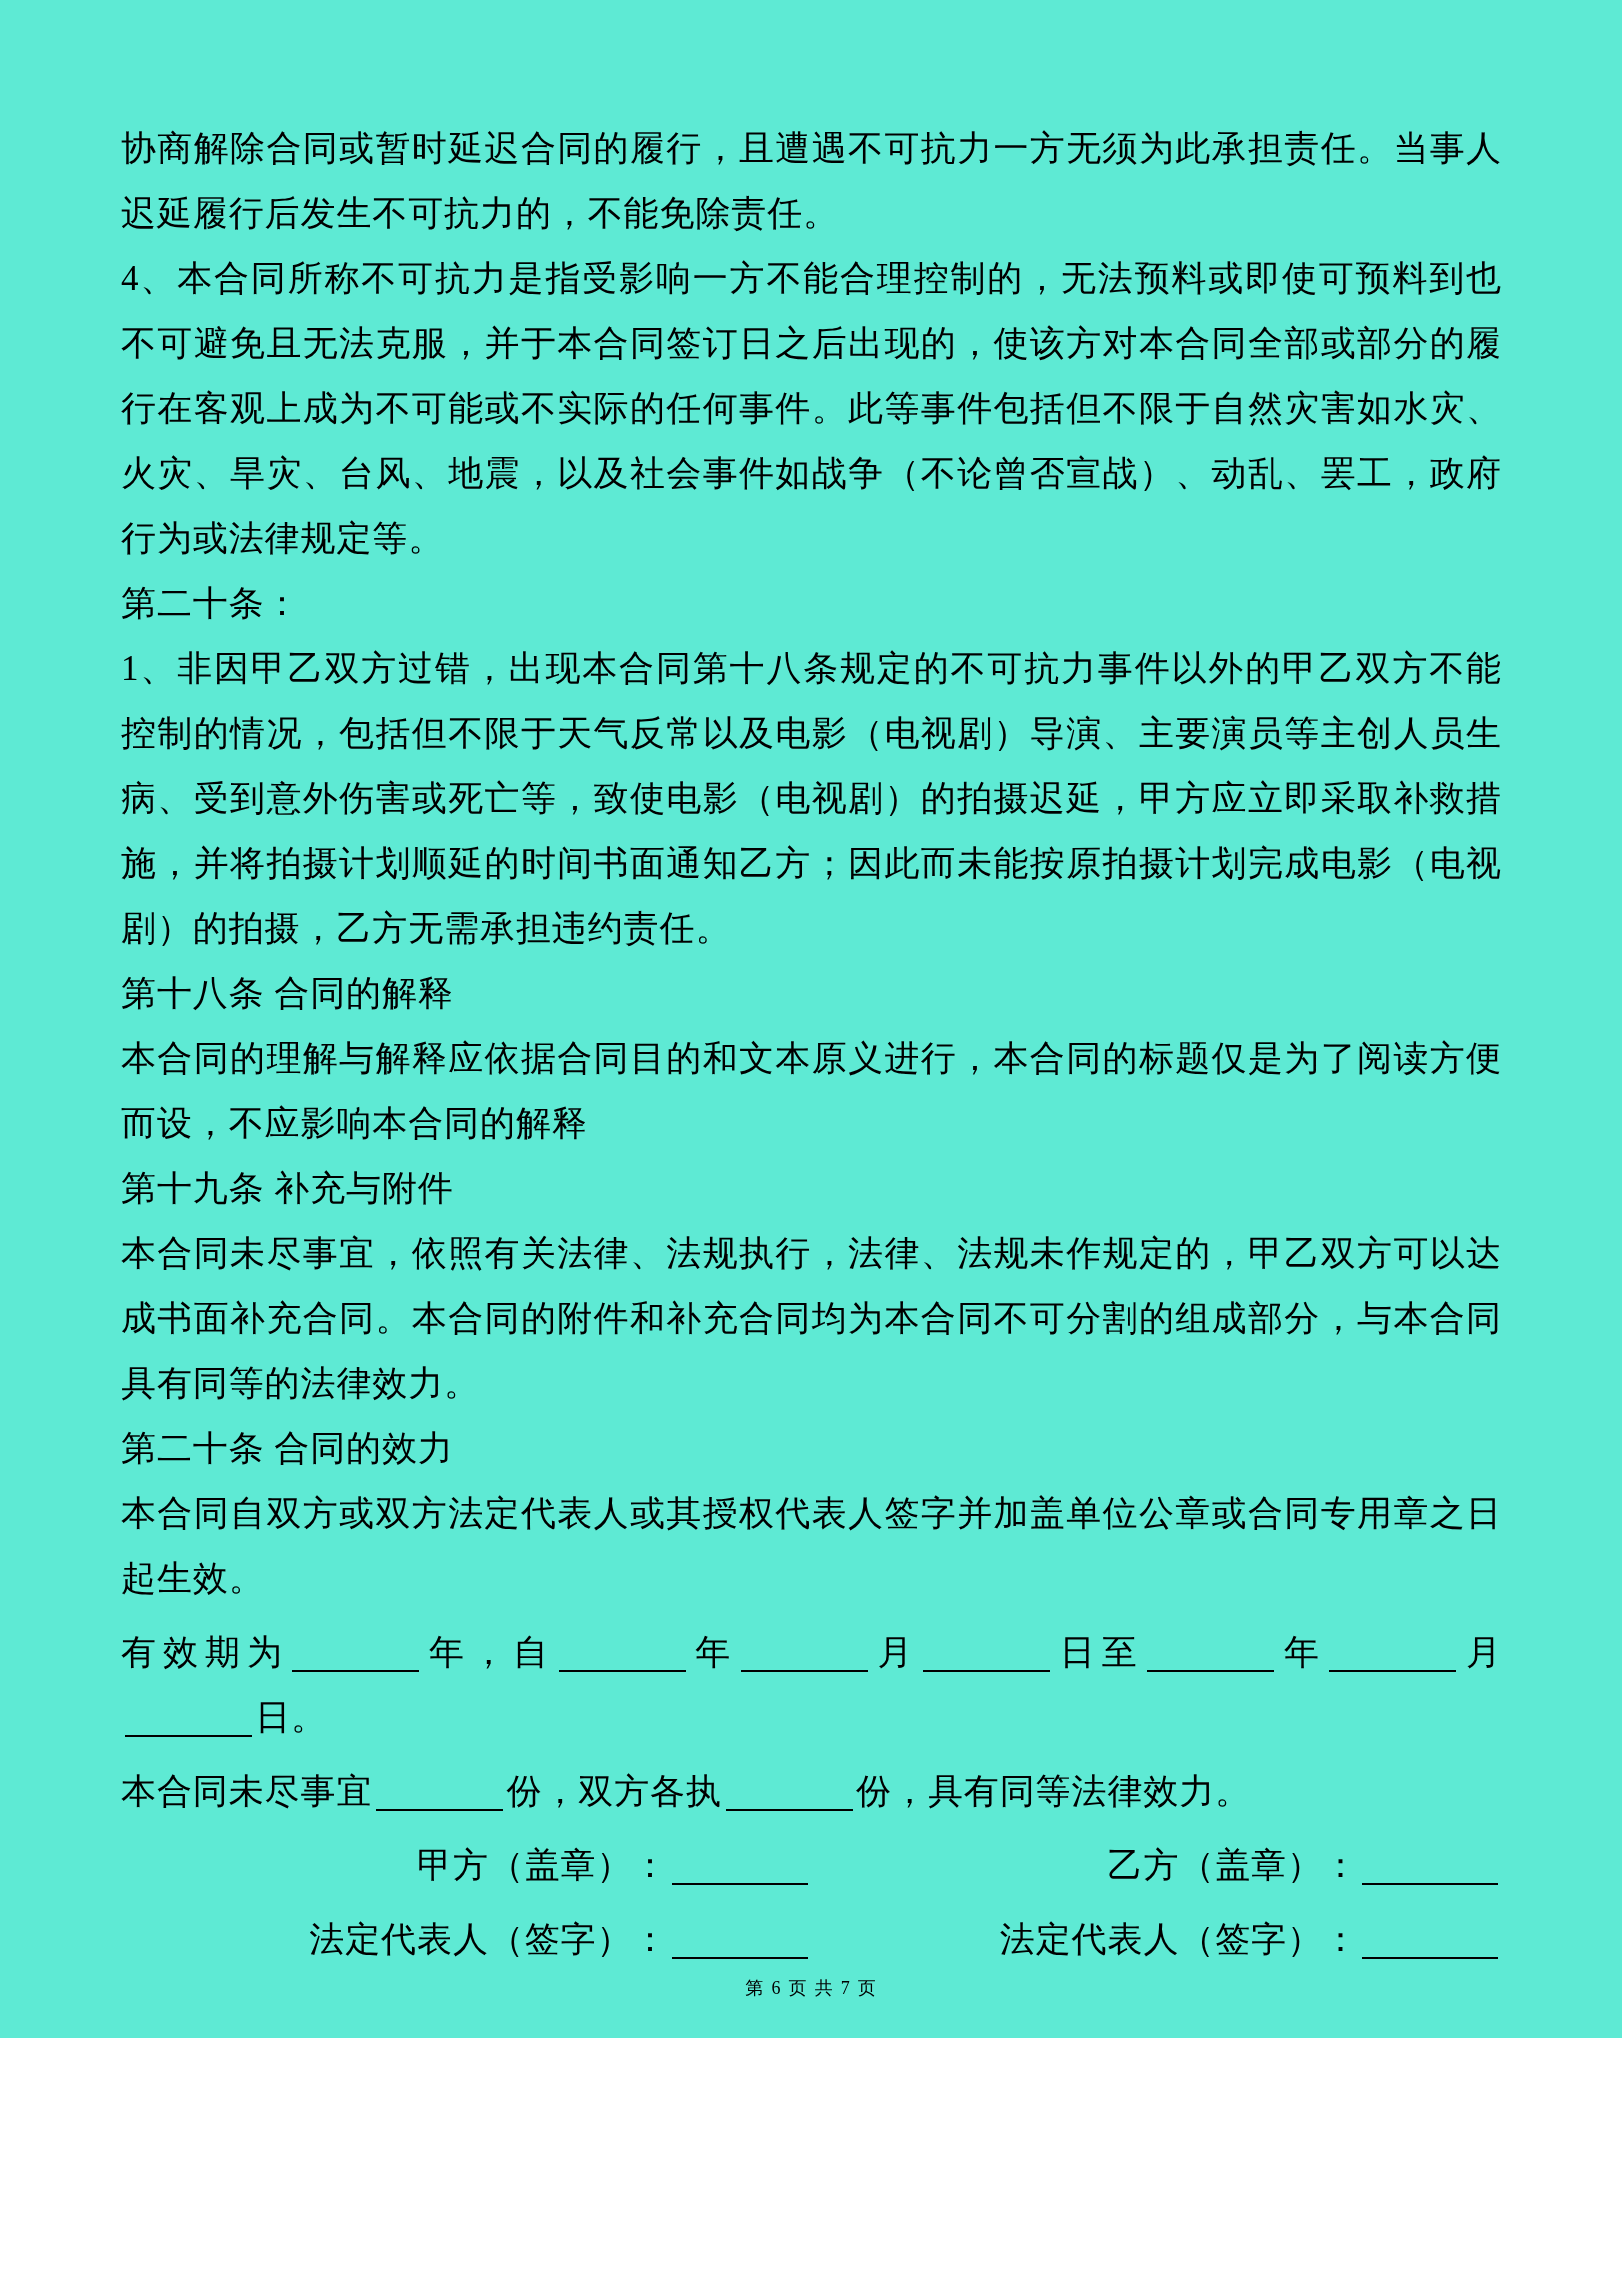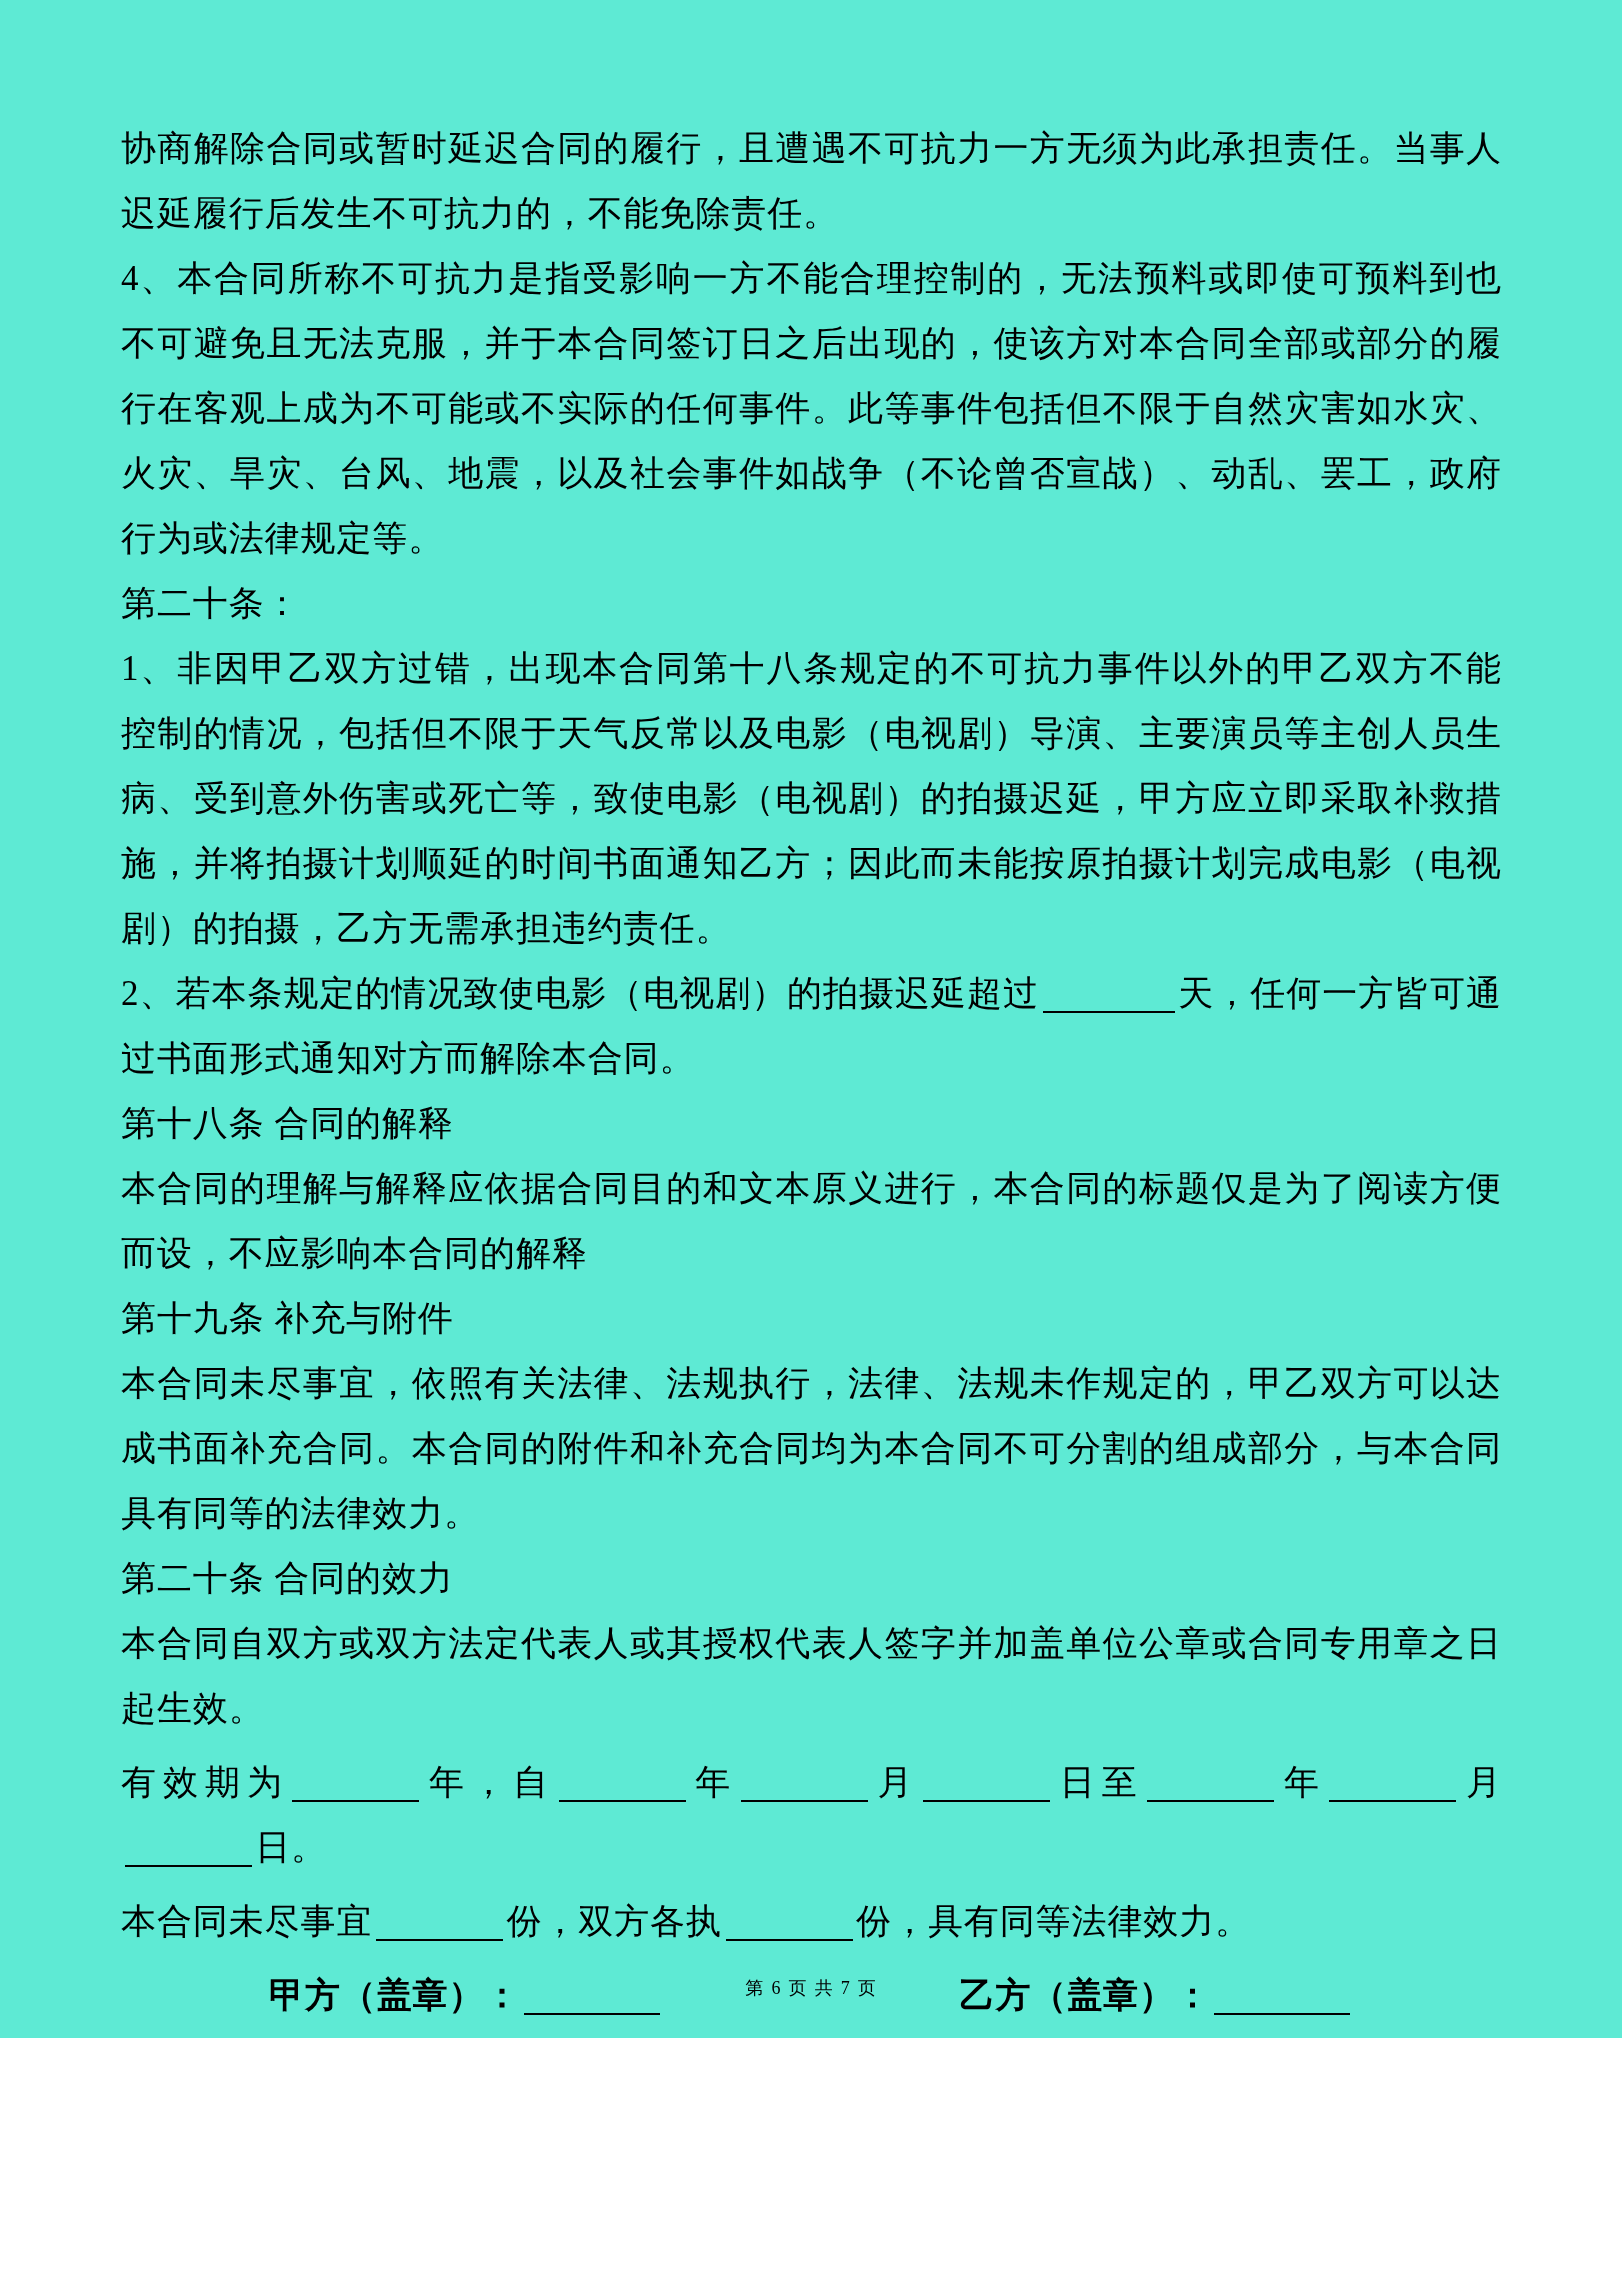--- a/index.html
+++ b/index.html
@@ -32,22 +32,21 @@
   }
   .para.form {
     margin-top: 9px;
   }
   .para.two-col {
     display: flex;
     margin-top: 9px;
   }
   .para.two-col .col {
     width: 50%;
-    text-align: center;
-    font-weight: bold;
+    text-align: right;
   }
   .blank {
     display: inline-block;
     height: 1em;
     border-bottom: 2.7px solid #000000;
     vertical-align: text-bottom;
     margin: 0 3.6px;
   }
   .footer {
     position: absolute;
@@ -62,21 +61,20 @@
 </style>
 </head>
 <body>
 
 <div class="page">
   <div class="content" id="content">
       <div class="para body"><span>协商解除合同或暂时延迟合同的履行，且遭遇不可抗力一方无须为此承担责任。当事人迟延履行后发生不可抗力的，不能免除责任。</span></div>
       <div class="para body"><span>4、本合同所称不可抗力是指受影响一方不能合理控制的，无法预料或即使可预料到也不可避免且无法克服，并于本合同签订日之后出现的，使该方对本合同全部或部分的履行在客观上成为不可能或不实际的任何事件。此等事件包括但不限于自然灾害如水灾、火灾、旱灾、台风、地震，以及社会事件如战争（不论曾否宣战）、动乱、罢工，政府行为或法律规定等。</span></div>
       <div class="para body"><span>第二十条：</span></div>
       <div class="para body"><span>1、非因甲乙双方过错，出现本合同第十八条规定的不可抗力事件以外的甲乙双方不能控制的情况，包括但不限于天气反常以及电影（电视剧）导演、主要演员等主创人员生病、受到意外伤害或死亡等，致使电影（电视剧）的拍摄迟延，甲方应立即采取补救措施，并将拍摄计划顺延的时间书面通知乙方；因此而未能按原拍摄计划完成电影（电视剧）的拍摄，乙方无需承担违约责任。</span></div>
-      <div class="para body"><span>2、若本条规定的情况致使电影（电视剧）的拍摄迟延超过</span><span class="blank" style="width: 132px;"></span><span>天，任何一方皆可通过书面形式通知对方而解除本合同。</span></div>
       <div class="para body"><span>第十八条 合同的解释</span></div>
       <div class="para body"><span>本合同的理解与解释应依据合同目的和文本原义进行，本合同的标题仅是为了阅读方便而设，不应影响本合同的解释</span></div>
       <div class="para body"><span>第十九条 补充与附件</span></div>
       <div class="para body"><span>本合同未尽事宜，依照有关法律、法规执行，法律、法规未作规定的，甲乙双方可以达成书面补充合同。本合同的附件和补充合同均为本合同不可分割的组成部分，与本合同具有同等的法律效力。</span></div>
       <div class="para body"><span>第二十条 合同的效力</span></div>
       <div class="para body"><span>本合同自双方或双方法定代表人或其授权代表人签字并加盖单位公章或合同专用章之日起生效。</span></div>
       <div class="para form"><span>有效期为</span><span class="blank" style="width: 127px;"></span><span>年，自</span><span class="blank" style="width: 127px;"></span><span>年</span><span class="blank" style="width: 127px;"></span><span>月</span><span class="blank" style="width: 127px;"></span><span>日至</span><span class="blank" style="width: 127px;"></span><span>年</span><span class="blank" style="width: 127px;"></span><span>月</span><span class="blank" style="width: 127px;"></span><span>日。</span></div>
       <div class="para form"><span>本合同未尽事宜</span><span class="blank" style="width: 127px;"></span><span>份，双方各执</span><span class="blank" style="width: 127px;"></span><span>份，具有同等法律效力。</span></div>
       <div class="para two-col">
         <div class="col"><span>甲方（盖章）：</span><span class="blank" style="width: 136px;"></span></div>

